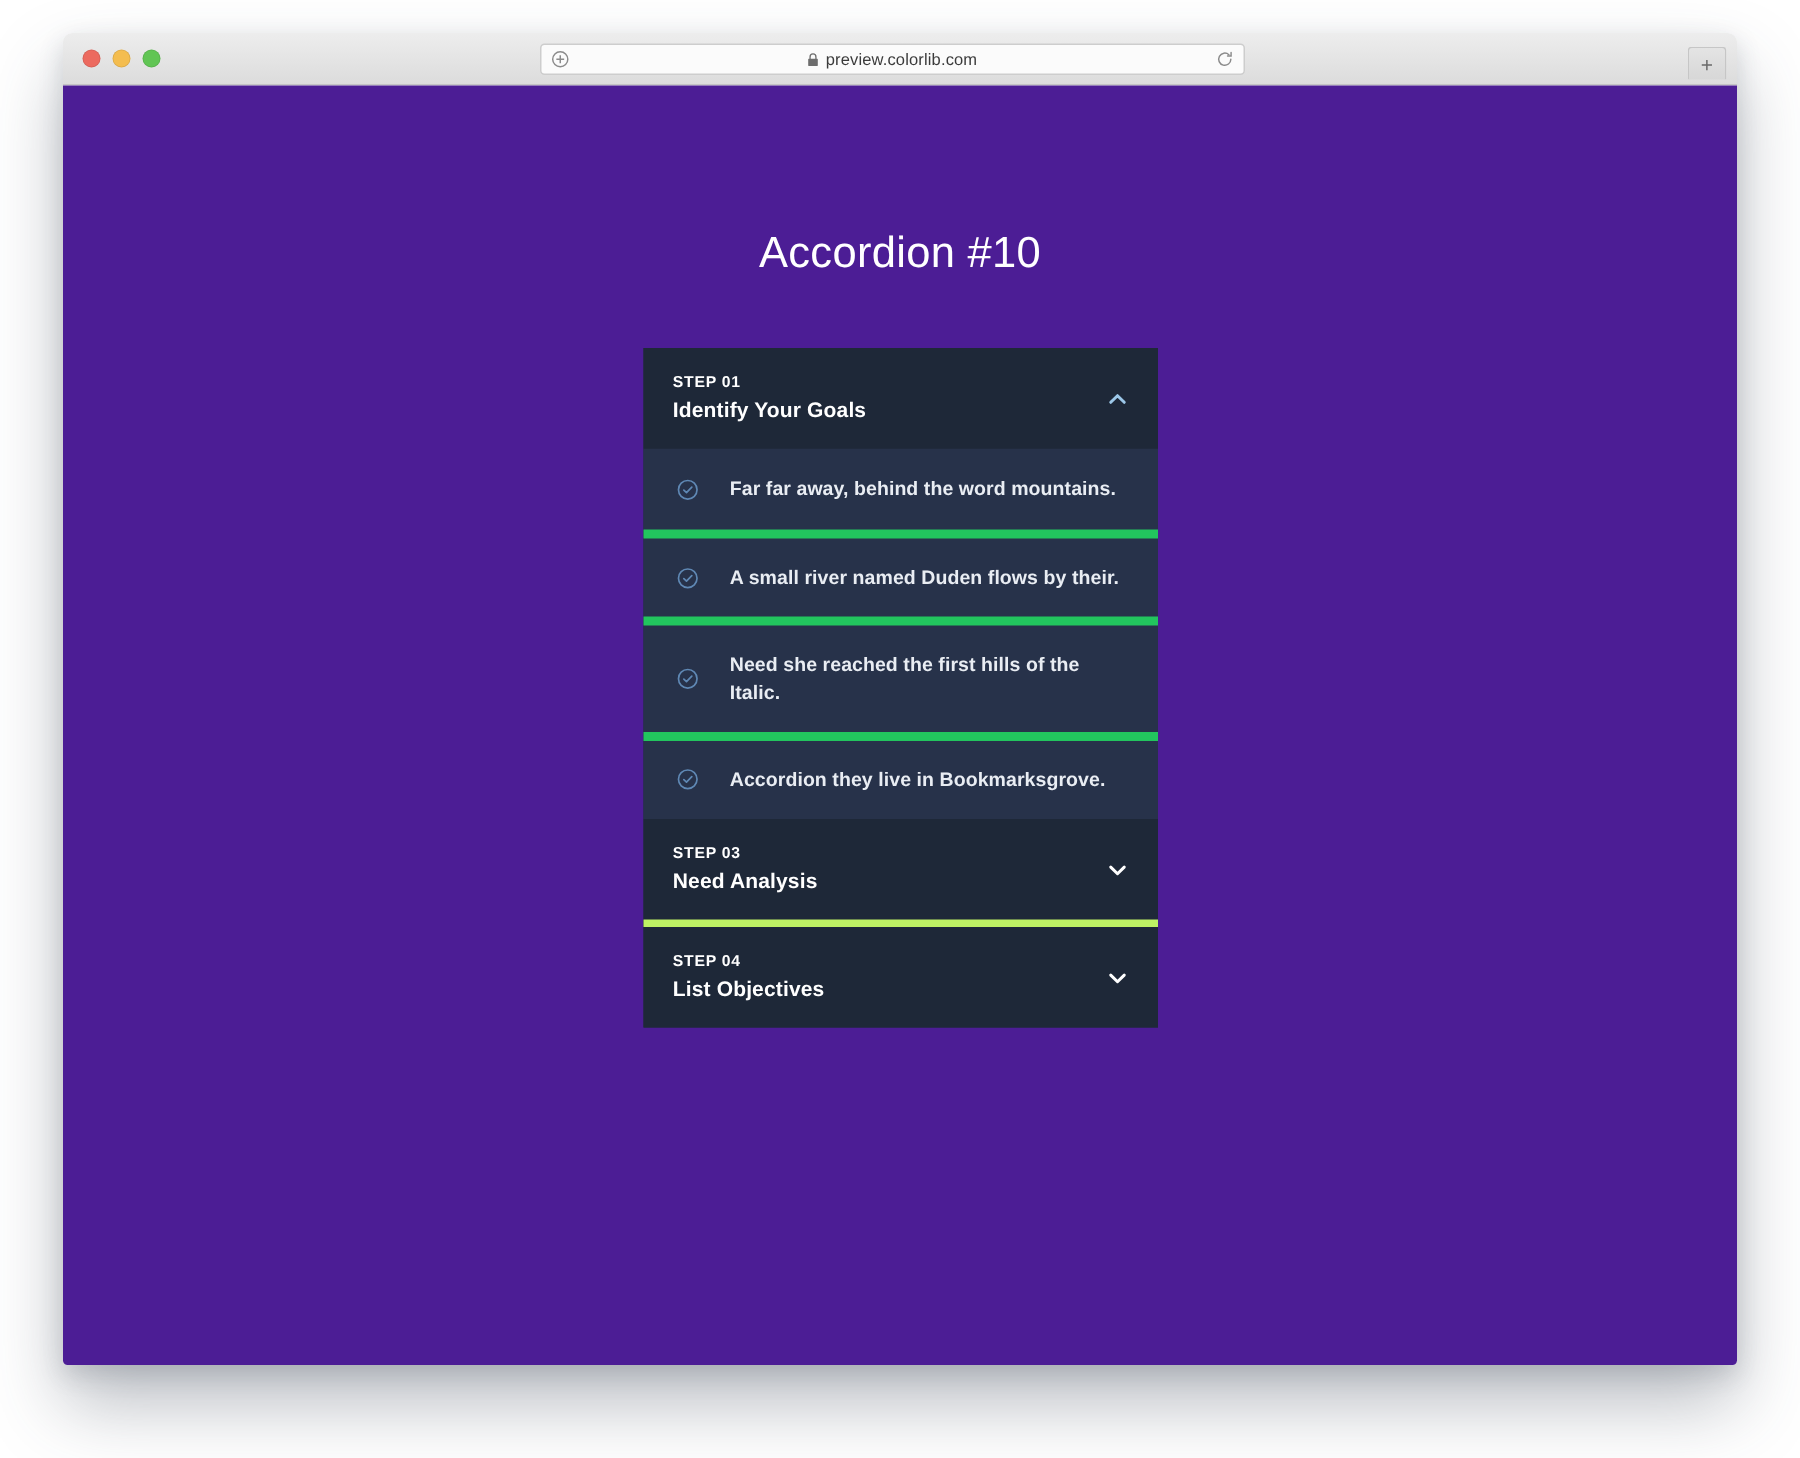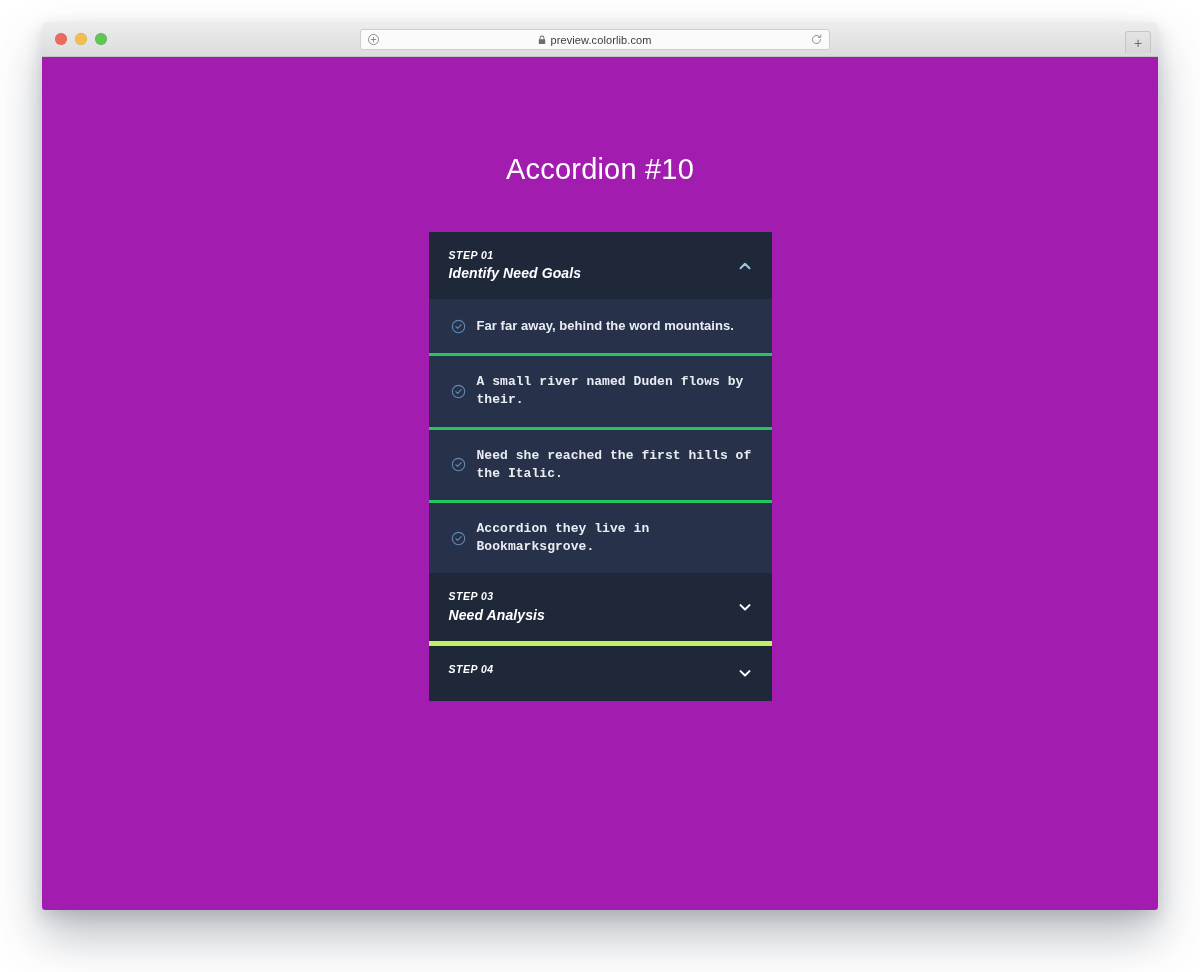--- a/index.html
+++ b/index.html
@@ -103,21 +103,21 @@
     align-items: center;
     justify-content: center;
     color: #6b6b6b;
     font-size: 14px;
     line-height: 1;
   }
 
   .viewport {
     position: relative;
     height: 853px;
-    background: #a21caf;
+    background: #4c1d95;
     overflow: hidden;
   }
 
   
   .page-title {
     text-align: center;
     color: #ffffff;
     font-size: 29px;
     font-weight: 400;
     letter-spacing: .2px;
@@ -129,21 +129,20 @@
     margin: 46px auto 0;
     background: #1e2838;
   }
 
   .acc-header {
     position: relative;
     background: #1e2838;
     padding: 16px 20px 15px;
     cursor: pointer;
     min-height: 60px;
-    font-style: italic;
   }
   .acc-header.is-open { background: #1e2838; }
   .acc-header + .acc-header { border-top: 5px solid #bef264; }
 
   .step-label {
     color: #ffffff;
     font-size: 10.5px;
     font-weight: bold;
     letter-spacing: .5px;
     line-height: 1.45;
@@ -174,27 +173,28 @@
   .acc-body {
     background: #27324a;
   }
   .acc-item {
     display: flex;
     align-items: center;
     gap: 11px;
     padding: 17px 20px 17px 22px;
     min-height: 54px;
   }
-  .acc-item + .acc-item { border-top: 3px solid #22c55e; font-family: Liberation Mono, monospace; }
+  .acc-item + .acc-item { border-top: 6px solid #22c55e; }
   .acc-item-text {
     color: #e9edf3;
     font-size: 13px;
     font-weight: bold;
     letter-spacing: .05px;
     line-height: 1.4;
+    margin-left: 10px;
   }
   .check-icon {
     flex: 0 0 auto;
     width: 15px;
     height: 15px;
     color: #5f88b4;
   }
   .check-icon svg { width: 15px; height: 15px; display: block; }
 </style>
 </head>
@@ -236,21 +236,21 @@
       </div>
     </div>
 
     <div class="viewport">
       <h1 class="page-title">Accordion #10</h1>
 
       <div class="accordion">
 
         <div class="acc-header is-open">
           <div class="step-label">STEP 01</div>
-          <div class="step-title">Identify Need Goals</div>
+          <div class="step-title">Identify Your Goals</div>
           <span class="chev chev-open">
             <svg viewBox="0 0 16 16" fill="none" stroke="currentColor" stroke-width="2" stroke-linecap="round" stroke-linejoin="round">
               <path d="M3.5 10.2 8 5.8l4.5 4.4"></path>
             </svg>
           </span>
         </div>
 
         <div class="acc-body">
           <div class="acc-item">
             <span class="check-icon">
@@ -296,20 +296,21 @@
           <div class="step-title">Need Analysis</div>
           <span class="chev chev-close">
             <svg viewBox="0 0 16 16" fill="none" stroke="currentColor" stroke-width="2" stroke-linecap="round" stroke-linejoin="round">
               <path d="M3.5 6.1 8 10.5l4.5-4.4"></path>
             </svg>
           </span>
         </div>
 
         <div class="acc-header">
           <div class="step-label">STEP 04</div>
+          <div class="step-title">List Objectives</div>
           <span class="chev chev-close">
             <svg viewBox="0 0 16 16" fill="none" stroke="currentColor" stroke-width="2" stroke-linecap="round" stroke-linejoin="round">
               <path d="M3.5 6.1 8 10.5l4.5-4.4"></path>
             </svg>
           </span>
         </div>
 
       </div>
     </div>
   </div>

